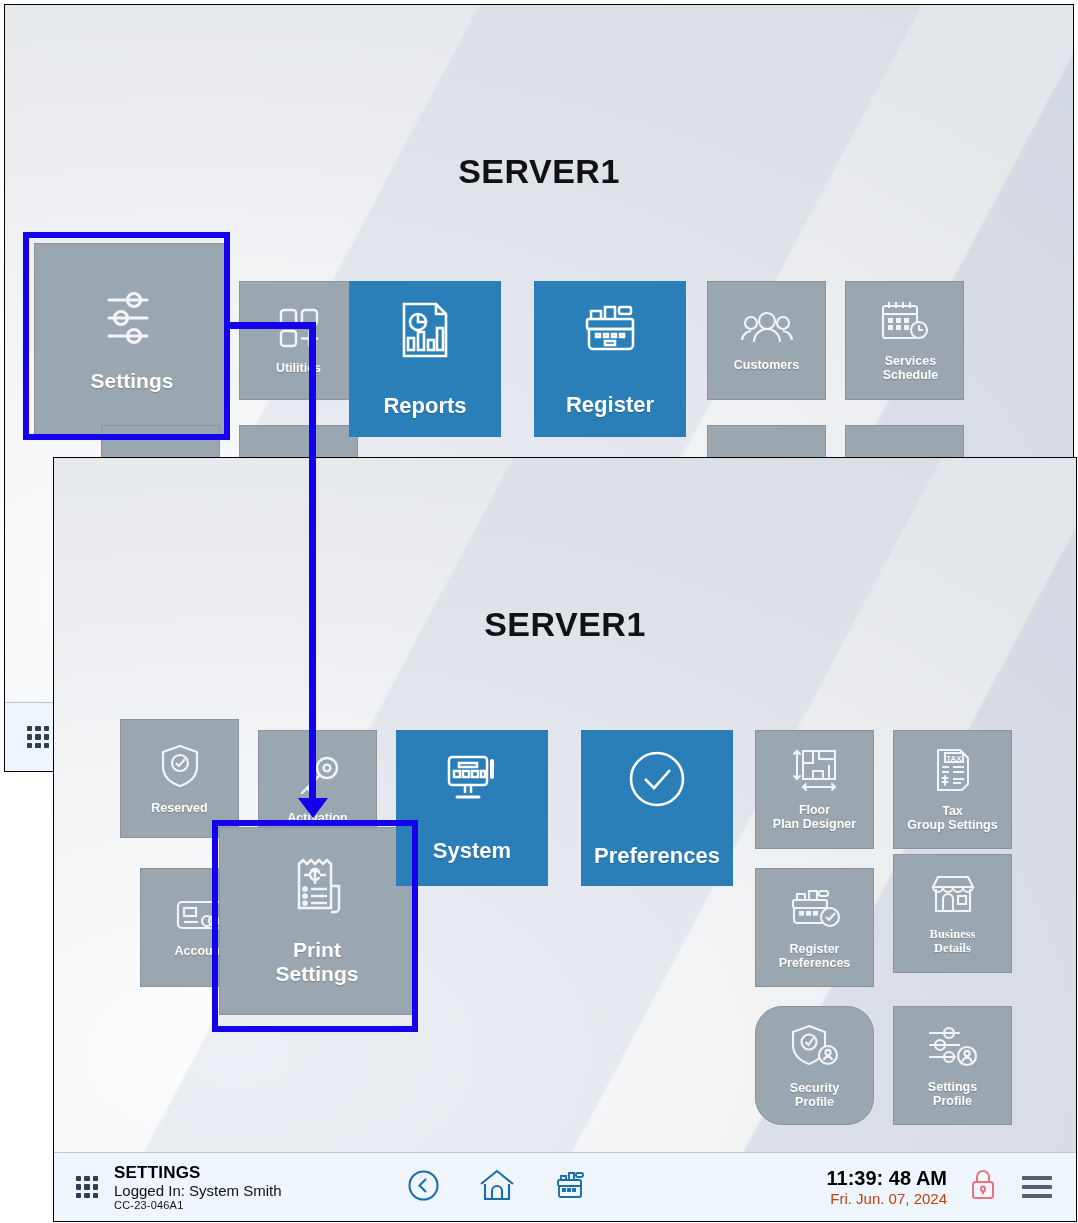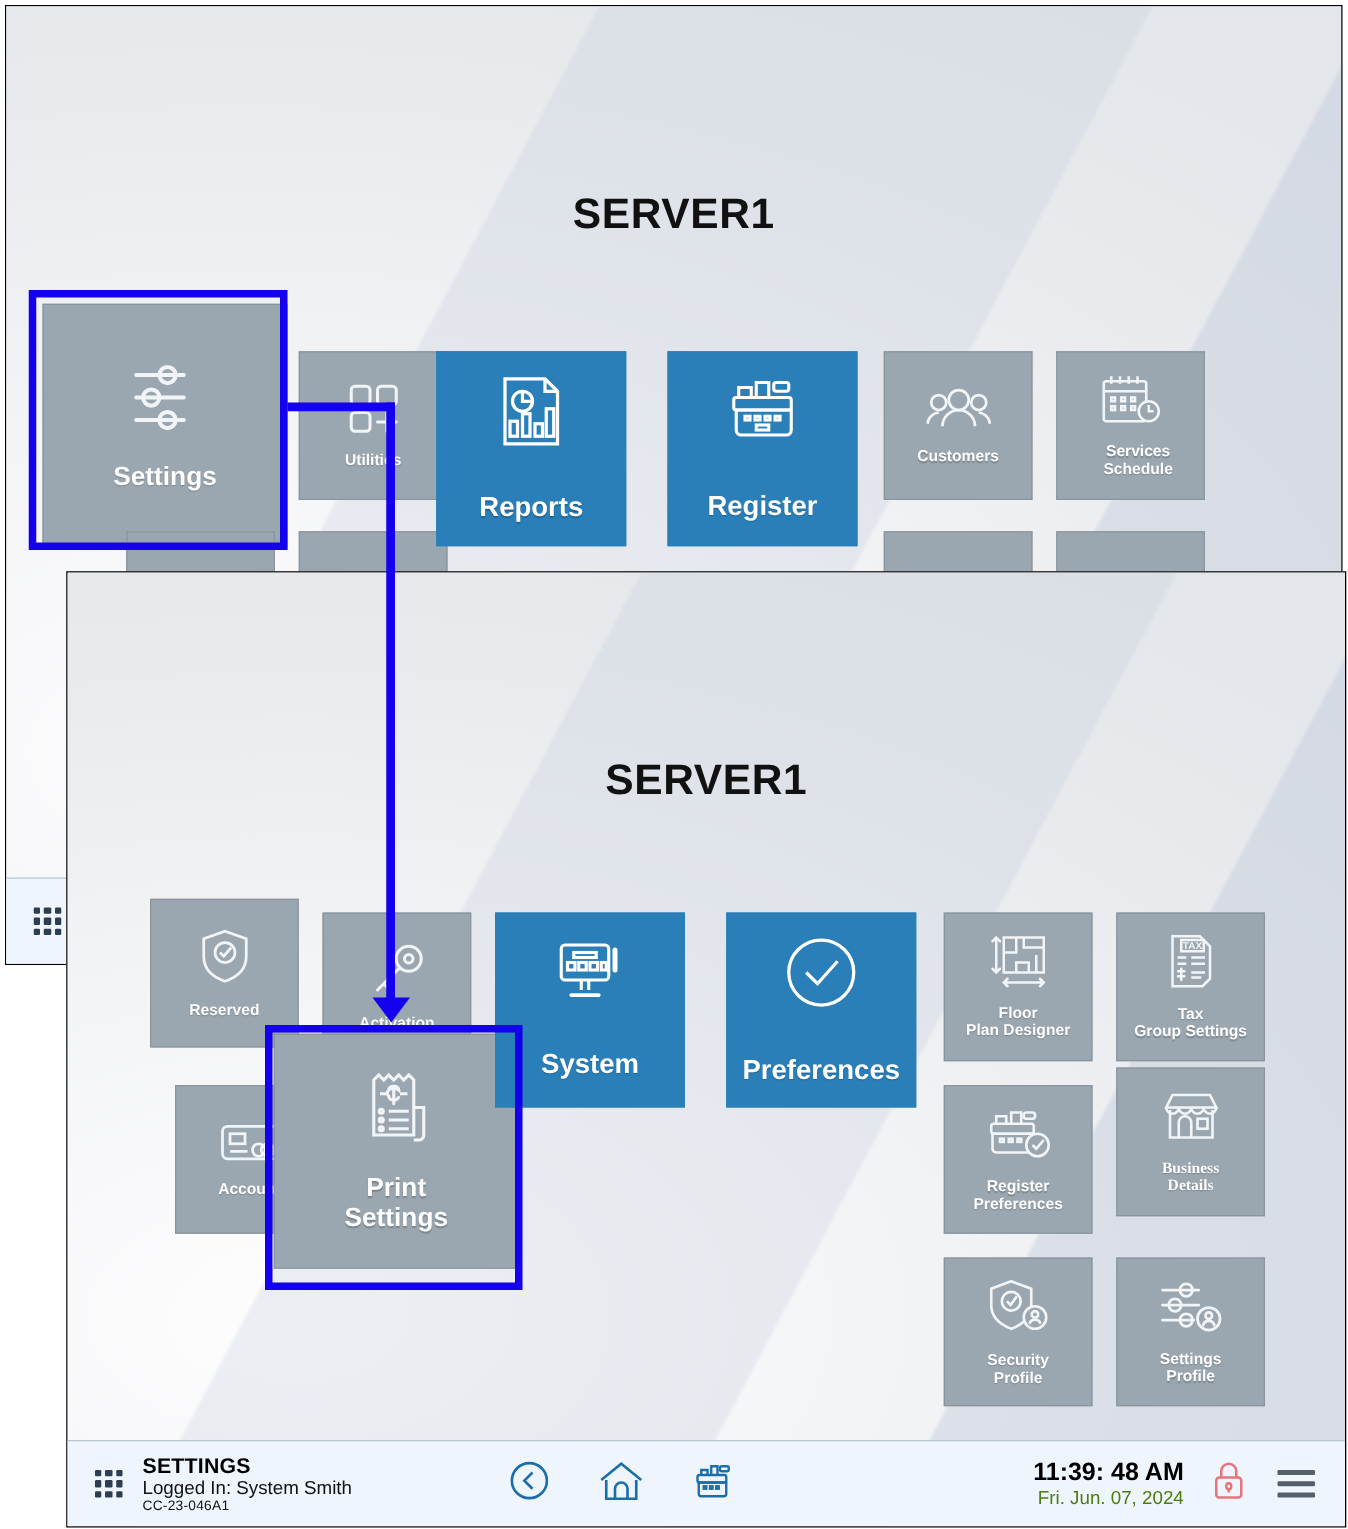--- a/index.html
+++ b/index.html
@@ -40,21 +40,21 @@
   .grip{width:22px;height:22px;display:grid;grid-template-columns:repeat(3,1fr);
         grid-template-rows:repeat(3,1fr);gap:3px;}
   .grip i{background:#2c3e50;border-radius:1px;display:block;}
   .ft-text{line-height:1.14;}
   .ft-title{font-size:17px;font-weight:bold;color:#000;letter-spacing:.2px;}
   .ft-user{font-size:15px;color:#111;}
   .ft-code{font-size:11px;color:#111;letter-spacing:.2px;}
   .ft-nav{display:flex;align-items:center;gap:40px;}
   .ft-clock{text-align:right;line-height:1.15;}
   .ft-time{font-size:20px;font-weight:bold;color:#000;}
-  .ft-date{font-size:15px;color:#4d7c0f;}
+  .ft-date{font-size:15px;color:#c2410c;}
   .hamb{width:30px;height:22px;display:flex;flex-direction:column;
         justify-content:space-between;}
   .hamb i{height:4px;background:#555f6b;border-radius:1px;display:block;}
 
   
   .hl{position:absolute;border:6px solid #1500ee;box-sizing:border-box;}
   .arrow-seg{position:absolute;background:#1500ee;}
 </style>
 </head>
 <body>
@@ -355,21 +355,21 @@
         <path d="M4 14 L9 4 h30 l5 10 z"></path>
         <path d="M4 14 a5 5 0 0 0 10 0 a5 5 0 0 0 10 0 a5 5 0 0 0 10 0 a5 5 0 0 0 10 0"></path>
         <path d="M7 16 v22 h34 v-22"></path>
         <path d="M14 38 v-12 a5 5 0 0 1 10 0 v12"></path>
         <rect x="29" y="23" width="8" height="8"></rect>
       </svg></span>
     <span class="lbl" style="white-space:pre-line;">Business
 Details</span>
   </div>
 
-  <div class="tile t-sm" style="left:701px;top:548px;">
+  <div class="tile t-sm" style="left:701px;top:548px;border-radius:27px;">
       <span class="ic">
       <svg width="50" height="46" viewBox="0 0 50 46" fill="none" stroke="#f2f5f7" stroke-width="2.1">
         <path d="M19 3 L35 9 v13 c0 10 -8 16 -16 19 c-8 -3 -16 -9 -16 -19 V9 z"></path>
         <circle cx="19" cy="19" r="7.5"></circle>
           <polyline points="15.5,19 18.5,22 23.5,15"></polyline>
         <circle cx="38" cy="32" r="9" fill="#9aa7b0"></circle>
         <circle cx="38" cy="29.5" r="2.6"></circle>
           <path d="M33.6 37 a4.6 4.6 0 0 1 8.8 0"></path>
       </svg></span>
     <span class="lbl" style="white-space:pre-line;">Security

